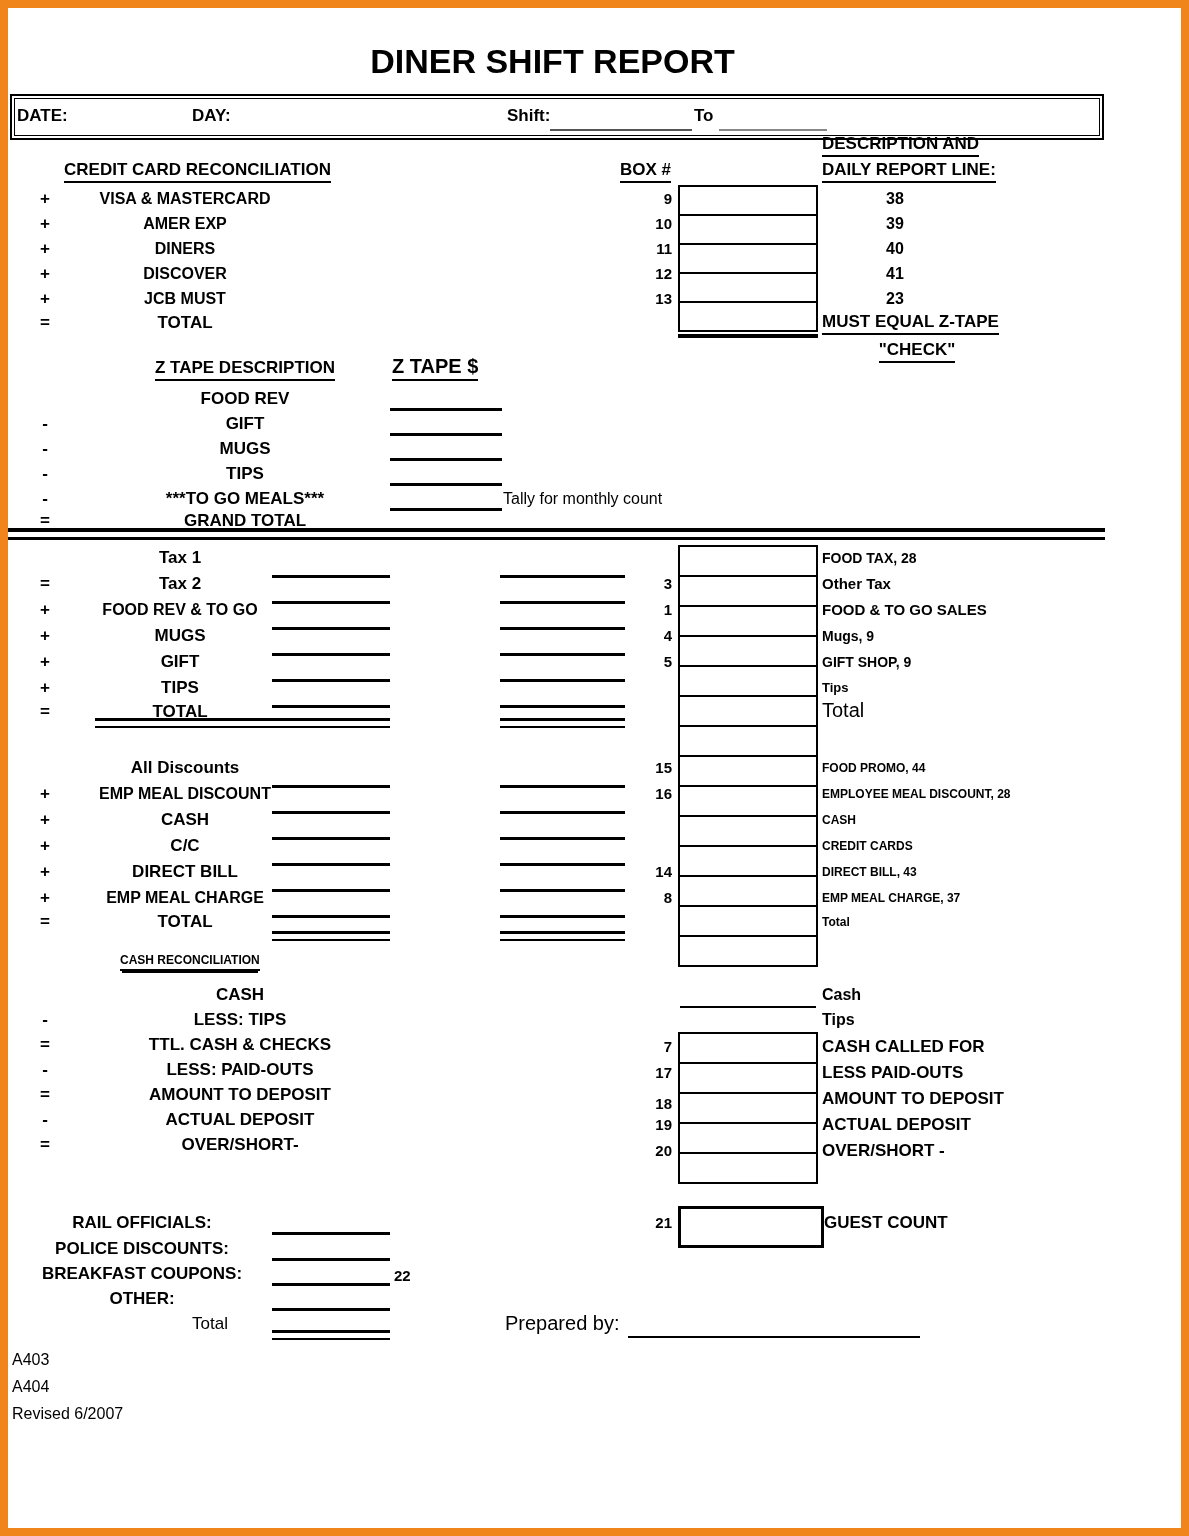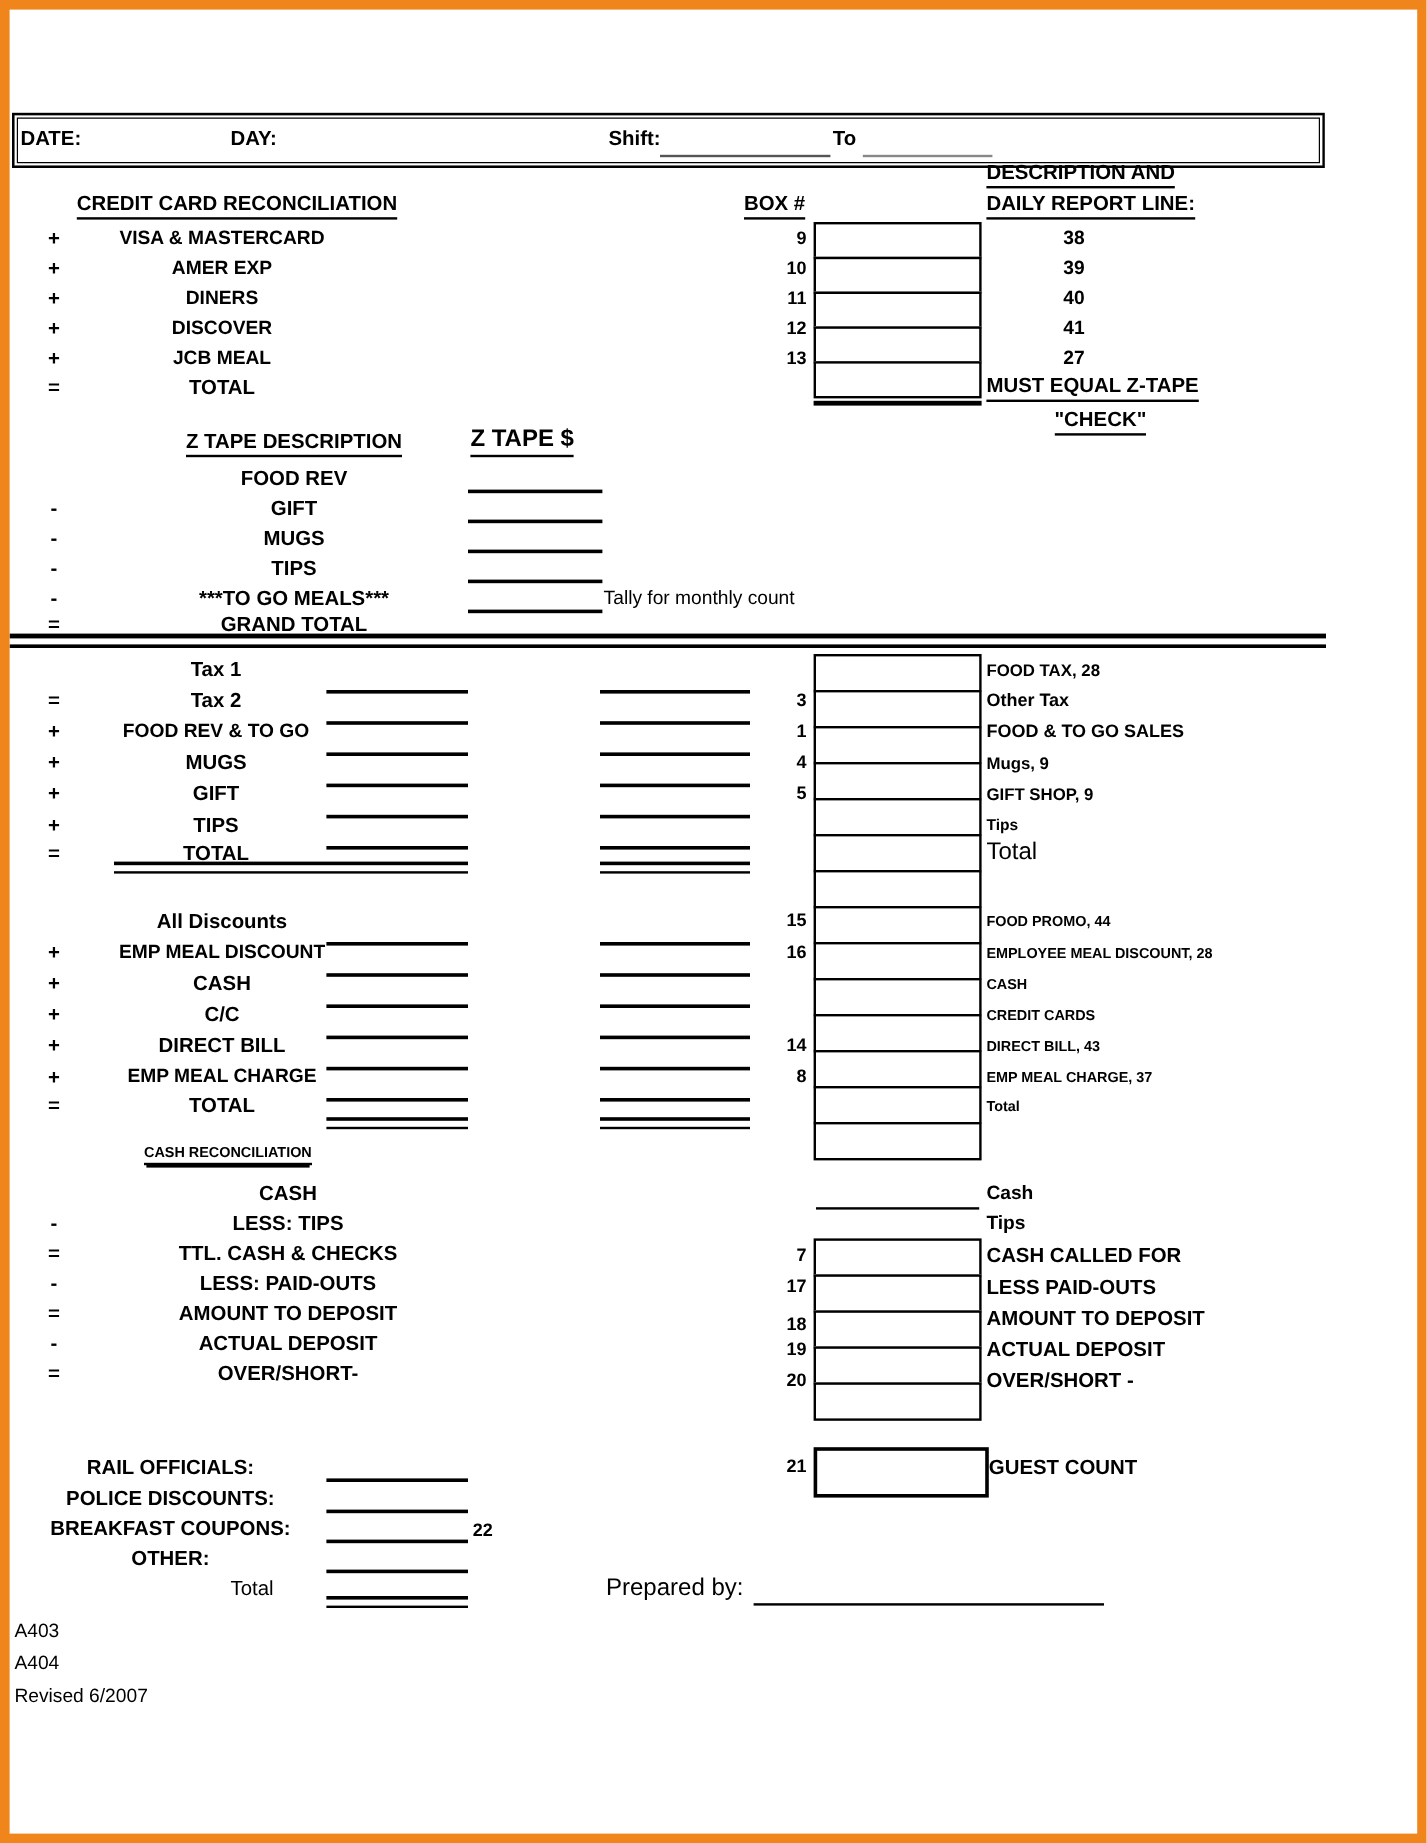--- a/index.html
+++ b/index.html
@@ -27,20 +27,21 @@
   .duline{position:absolute;bottom:7px;height:0;border-bottom:2px solid #555;}
   .divider{left:8px;width:1097px;height:5px;border-top:4px solid #000;border-bottom:3px solid #000;}
   .fh{font:16px "Liberation Sans",sans-serif;padding:1px 0 1px 3px;height:22px;}
 </style>
 </head>
 <body>
 
 <div class="pg">
   <div class="frame"></div>
 
+  <div class="abs title">DINER SHIFT REPORT</div>
 
   <div class="abs datebox">
     <span class="dlab" style="left:5px">DATE:</span>
     <span class="dlab" style="left:180px">DAY:</span>
     <span class="dlab" style="left:495px">Shift:</span>
     <span class="duline" style="left:538px;width:142px"></span>
     <span class="dlab" style="left:682px">To</span>
     <span class="duline" style="left:707px;width:108px;border-color:#888"></span>
   </div>
 
@@ -51,38 +52,38 @@
 
   <div class="abs sym r22" style="top:188px">+</div>
   <div class="abs sym r22" style="top:213px">+</div>
   <div class="abs sym r22" style="top:238px">+</div>
   <div class="abs sym r22" style="top:263px">+</div>
   <div class="abs sym r22" style="top:288px">+</div>
   <div class="abs b ctr r22" style="left:70px;top:188px;width:230px;font-size:16px">VISA &amp; MASTERCARD</div>
   <div class="abs b ctr r22" style="left:70px;top:213px;width:230px;font-size:16px">AMER EXP</div>
   <div class="abs b ctr r22" style="left:70px;top:238px;width:230px;font-size:16px">DINERS</div>
   <div class="abs b ctr r22" style="left:70px;top:263px;width:230px;font-size:16px">DISCOVER</div>
-  <div class="abs b ctr r22" style="left:70px;top:288px;width:230px;font-size:16px">JCB MEAL</div>
+  <div class="abs b ctr r22" style="left:70px;top:288px;width:230px;font-size:16px">JCB MUST</div>
   <div class="abs numc r22" style="top:188px">9</div>
   <div class="abs numc r22" style="top:213px">10</div>
   <div class="abs numc r22" style="top:238px">11</div>
   <div class="abs numc r22" style="top:263px">12</div>
   <div class="abs numc r22" style="top:288px">13</div>
   <div class="abs stack" style="top:185px">
     <div class="ccell"></div>
     <div class="ccell"></div>
     <div class="ccell"></div>
     <div class="ccell"></div>
     <div class="ccell"></div>
   </div>
   <div class="abs b ctr r22" style="left:822px;top:188px;width:146px;font-size:16px">38</div>
   <div class="abs b ctr r22" style="left:822px;top:213px;width:146px;font-size:16px">39</div>
   <div class="abs b ctr r22" style="left:822px;top:238px;width:146px;font-size:16px">40</div>
   <div class="abs b ctr r22" style="left:822px;top:263px;width:146px;font-size:16px">41</div>
-  <div class="abs b ctr r22" style="left:822px;top:288px;width:146px;font-size:16px">27</div>
+  <div class="abs b ctr r22" style="left:822px;top:288px;width:146px;font-size:16px">23</div>
 
   <div class="abs sym r22" style="top:312px">=</div>
   <div class="abs b ctr r22" style="left:70px;top:312px;width:230px;font-size:17px">TOTAL</div>
   <div class="abs" style="left:678px;top:318px;width:140px;height:16px;border-bottom:4px solid #000"></div>
   <div class="abs" style="left:822px;top:312px;font-size:17px"><span class="u b">MUST EQUAL Z-TAPE</span></div>
   <div class="abs ctr" style="left:822px;top:340px;width:190px;font-size:17px"><span class="u b">"CHECK"</span></div>
 
   <div class="abs ctr" style="left:140px;top:358px;width:210px;font-size:17px"><span class="u b">Z TAPE DESCRIPTION</span></div>
   <div class="abs" style="left:392px;top:355px;font-size:20px"><span class="u b">Z TAPE $</span></div>
 

